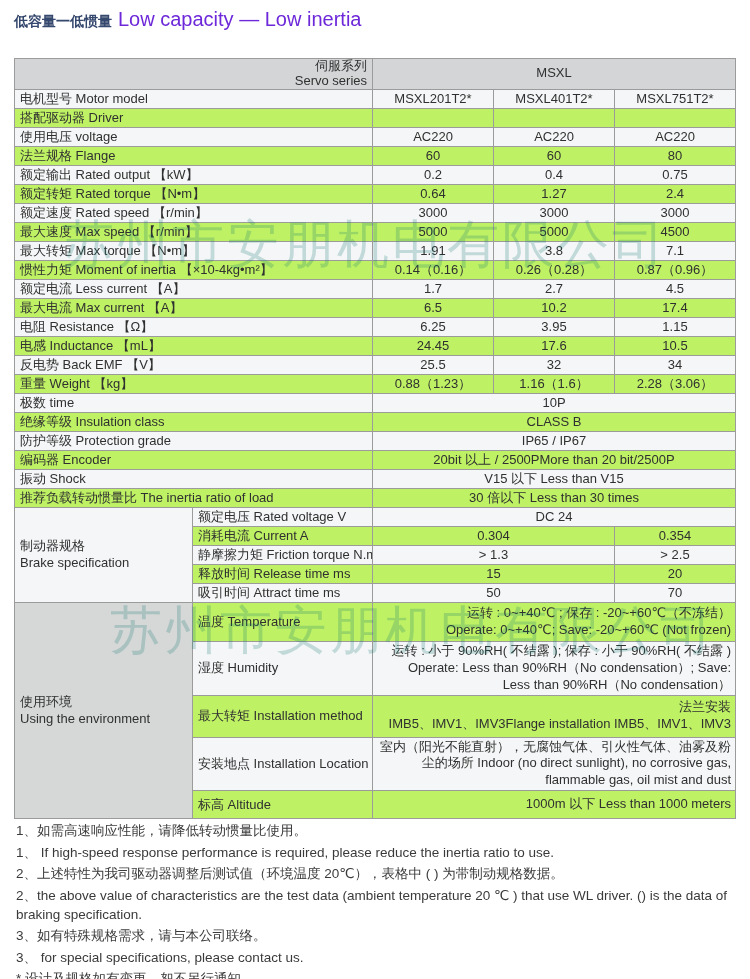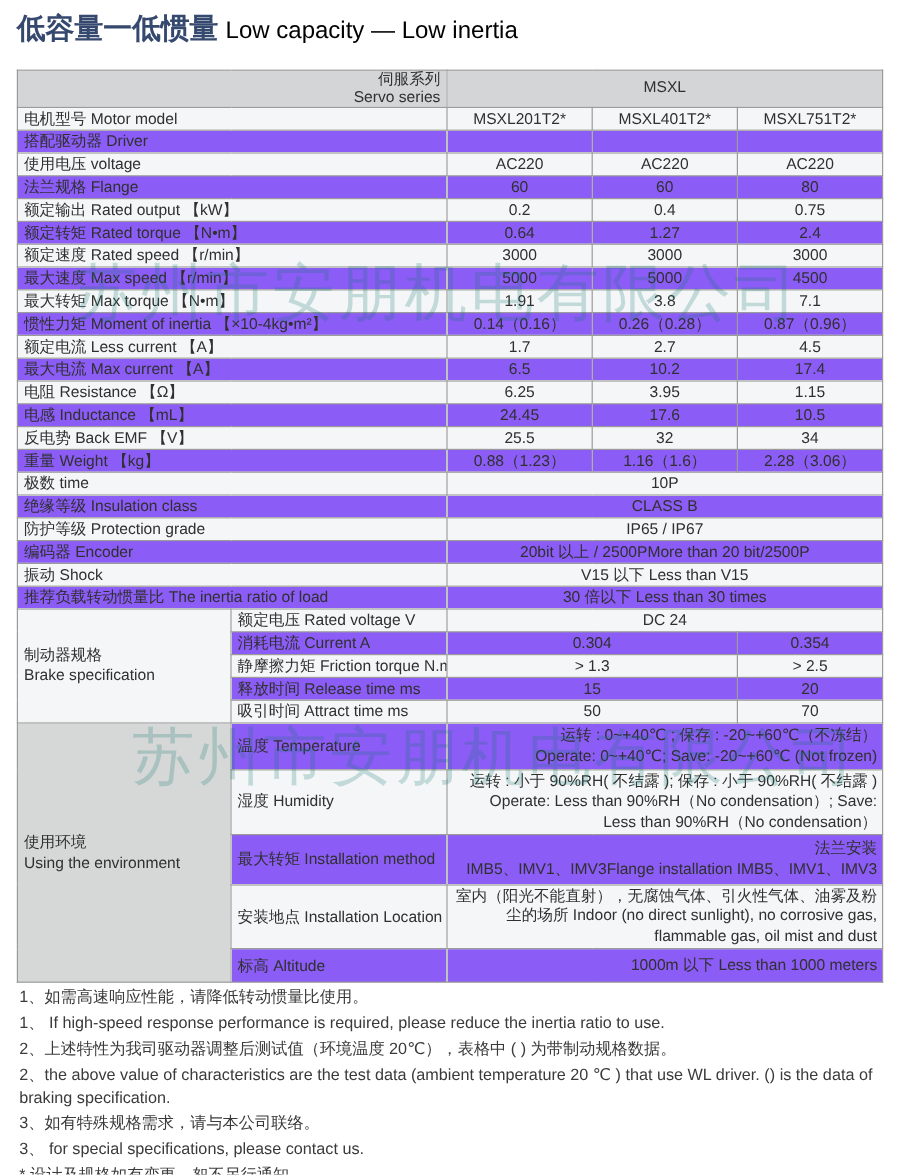--- a/index.html
+++ b/index.html
@@ -2,36 +2,36 @@
 <html><head>
 <meta charset="utf-8">
 <style>
   * { margin:0; padding:0; box-sizing:border-box; }
   html,body { width:750px; background:#ffffff; }
   body { font-family:"Liberation Sans","DejaVu Sans",sans-serif; color:#303030; }
   .page { position:relative; width:750px; height:979px; background:#fff; overflow:hidden; }
 
   
   .title { position:absolute; left:14px; top:8px; white-space:nowrap; }
-  .title .zh { font-size:24px; font-weight:bold; color:#35486e; }
-  .title .en { font-size:20px; color:#000000; margin-left:6px; }
+  .title .zh { font-size:14px; font-weight:bold; color:#35486e; }
+  .title .en { font-size:20px; color:#6d28d9; margin-left:6px; }
 
   
   .wm { position:absolute; font-size:52px; color:#0f766e; opacity:0.22; letter-spacing:3px;
         white-space:nowrap; pointer-events:none; z-index:6; font-weight:400; }
   .wm1 { left:62px; top:210px; }
   .wm2 { left:110px; top:596px; }
 
   
   .spec-wrap { position:absolute; left:14px; top:58px; }
   table { border-collapse:collapse; table-layout:fixed; width:721px; font-size:13px; }
   td { border:1px solid #9b9b9b; padding:0 5px; height:19px; line-height:1.25;
        overflow:hidden; white-space:nowrap; }
   td.val { text-align:center; padding:0 2px; }
-  tr.g  td { background:#8b5cf6; }
+  tr.g  td { background:#bef264; }
   tr.w  td { background:#f5f6f7; }
   td.bgG { background:#d6d8d8 !important; }
   td.bgW { background:#f5f6f7 !important; }
   tr.hdr td { background:#d3d5d6; height:30px; text-align:center; line-height:1.15; }
   td.biglabel { vertical-align:middle; line-height:1.3; }
   td.wrapcell { white-space:normal; line-height:1.3; padding:1px 4px; }
   tr.env-r1 td { height:39px; }
   tr.env-r2 td { height:48px; }
   tr.env-r3 td { height:42px; }
   tr.env-r4 td { height:43px; }

